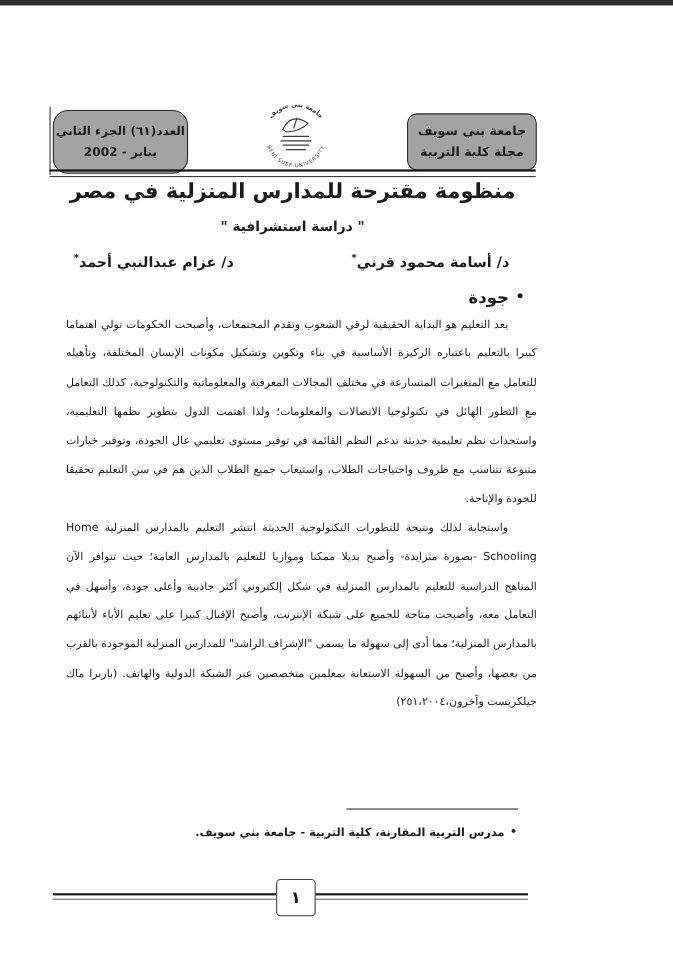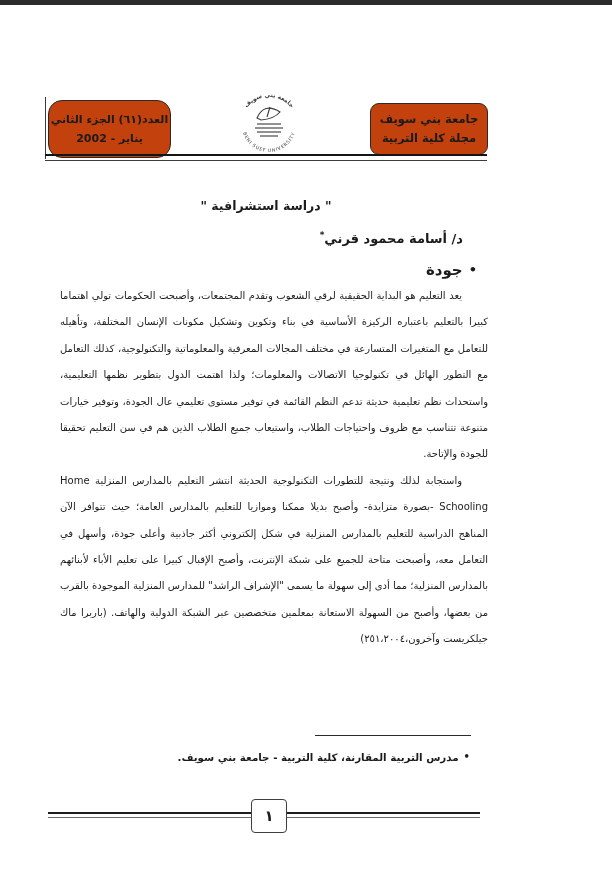--- a/index.html
+++ b/index.html
@@ -6,21 +6,21 @@
   .page{
     position:relative;width:612px;height:871px;background:#ffffff;
     font-family:"DejaVu Sans",sans-serif;color:#1b1b1b;overflow:hidden;
     margin:0 auto;
   }
   .top-bar{position:absolute;left:0;top:0;width:612px;height:5px;background:#2c2c2c;}
 
   
   .hdr-box{position:absolute;border:1.4px solid #2a2a2a;display:flex;flex-direction:column;
     align-items:center;justify-content:center;text-align:center;direction:rtl;
-    font-weight:bold;background:#c2410c;}
+    font-weight:bold;background:#a3a3a3;}
   .issue-box{left:48px;top:100px;width:121px;height:56px;border-radius:14px;font-size:11px;line-height:19px;}
   .journal-box{left:370px;top:103px;width:116px;height:50px;border-radius:9px;font-size:11.5px;line-height:19px;}
   .issue-edge-line{position:absolute;left:45px;top:97px;width:1px;height:62px;background:#3a3a3a;}
   .seal{position:absolute;left:230px;top:84px;width:78px;height:78px;}
 
   .double-rule{position:absolute;left:45px;top:154px;width:442px;height:4px;
     border-top:2.6px solid #151515;border-bottom:1.6px solid #3c3c3c;}
 
   .title{position:absolute;left:45px;top:163px;width:442px;text-align:center;
     font-weight:bold;font-size:19px;direction:rtl;}
@@ -91,24 +91,26 @@
     </g>
   </svg>
 
   <div class="hdr-box journal-box">
     <span>جامعة بني سويف</span>
     <span>مجلة كلية التربية</span>
   </div>
 
   <div class="double-rule"></div>
 
+  <div class="title">منظومة مقترحة للمدارس المنزلية في مصر</div>
   <div class="subtitle">" دراسة استشرافية "</div>
 
   <div class="authors">
     <span class="author-right"><span>د/ أسامة محمود قرني</span><sup class="fn-marker">*</sup></span>
+    <span class="author-left"><span>د/ عزام عبدالنبي أحمد</span><sup class="fn-marker">*</sup></span>
   </div>
 
   <div class="intro-heading">
     <span class="bullet">•</span><span>جودة</span>
   </div>
 
   <div class="body-text">
     <p>يعد التعليم هو البداية الحقيقية لرقي الشعوب وتقدم المجتمعات، وأصبحت الحكومات تولي اهتماما كبيرا بالتعليم باعتباره الركيزة الأساسية في بناء وتكوين وتشكيل مكونات الإنسان المختلفة، وتأهيله للتعامل مع المتغيرات المتسارعة في مختلف المجالات المعرفية والمعلوماتية والتكنولوجية، كذلك التعامل مع التطور الهائل في تكنولوجيا الاتصالات والمعلومات؛ ولذا اهتمت الدول بتطوير نظمها التعليمية، واستحداث نظم تعليمية حديثة تدعم النظم القائمة في توفير مستوى تعليمي عال الجودة، وتوفير خيارات متنوعة تتناسب مع ظروف واحتياجات الطلاب، واستيعاب جميع الطلاب الذين هم في سن التعليم تحقيقا للجودة والإتاحة.</p>
     <p>واستجابة لذلك ونتيجة للتطورات التكنولوجية الحديثة انتشر التعليم بالمدارس المنزلية Home Schooling -بصورة متزايدة- وأصبح بديلا ممكنا وموازيا للتعليم بالمدارس العامة؛ حيث تتوافر الآن المناهج الدراسية للتعليم بالمدارس المنزلية في شكل إلكتروني أكثر جاذبية وأعلى جودة، وأسهل في التعامل معه، وأصبحت متاحة للجميع على شبكة الإنترنت، وأصبح الإقبال كبيرا على تعليم الأباء لأبنائهم بالمدارس المنزلية؛ مما أدى إلى سهولة ما يسمى "الإشراف الراشد" للمدارس المنزلية الموجودة بالقرب من بعضها، وأصبح من السهولة الاستعانة بمعلمين متخصصين عبر الشبكة الدولية والهاتف. (باربرا ماك جيلكريست وآخرون،٢٥١،٢٠٠٤)</p>
   </div>

